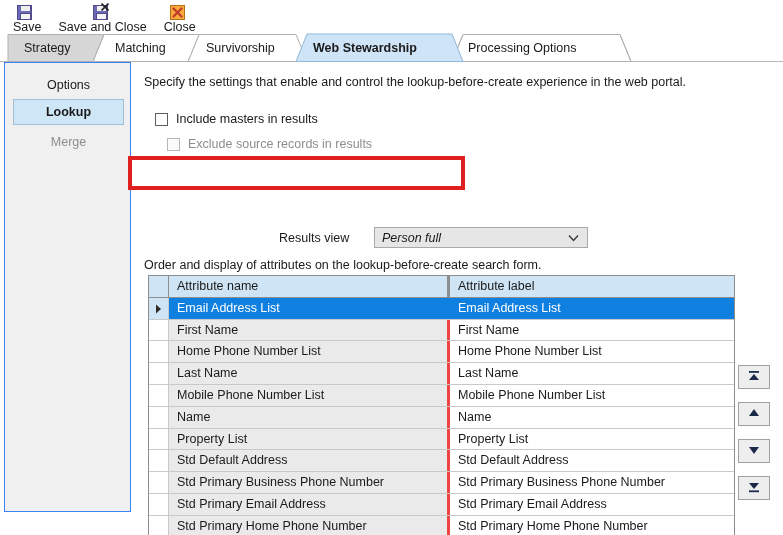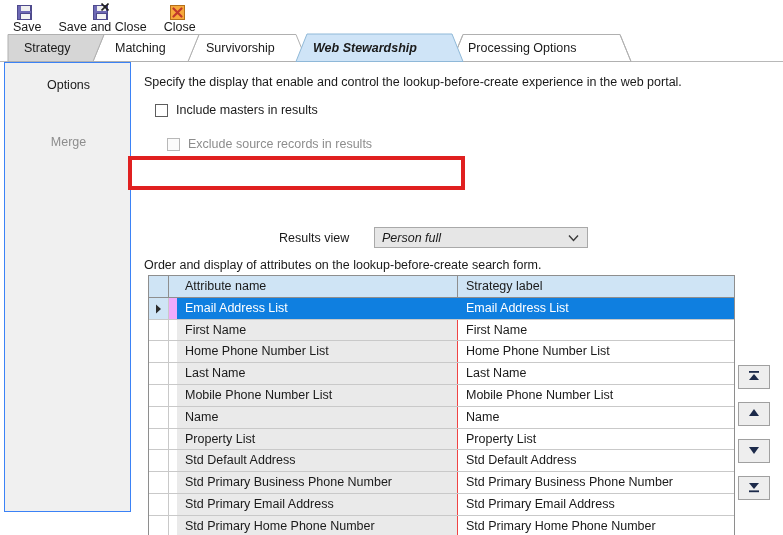--- a/index.html
+++ b/index.html
@@ -95,21 +95,21 @@
     width: 783px; height: 29px;
   }
   #tabstrip svg { display: block; }
   .tab-text {
     position: absolute;
     font-size: 12.5px;
     color: #1a1a1a;
     white-space: nowrap;
     line-height: 16px;
   }
-  .tab-text.active { font-weight: bold; font-style: italic; }
+  .tab-text.active { font-weight: bold; }
 
   
   #leftpanel {
     position: absolute;
     left: 4px; top: 62px;
     width: 127px; height: 450px;
     background: #f0f0f0;
     border: 1px solid #3b82f6;
     box-sizing: border-box;
   }
@@ -249,29 +249,28 @@
   .g-row.header .g-ind { background: #cfe4f5; border-right: 1px solid #8e8e8e;}
   .g-row.selected .g-ind { background: #cfe4f5; }
   .g-ind .arrow {
     position: absolute;
     left: 6px; top: 5px;
   }
   .g-c1 {
     width: 281px;
     flex: 0 0 281px;
     background: #eaeaea;
-    border-right: 1px solid #ef4444;
+    border-right: 3px solid #ef4444;
     box-sizing: border-box;
     font-size: 12.5px;
     color: #1a1a1a;
     line-height: 20px;
     padding-left: 8px;
     white-space: nowrap;
     overflow: hidden;
-    margin-left: 8px;
   }
   .g-c2 {
     flex: 1 1 auto;
     background: #ffffff;
     box-sizing: border-box;
     font-size: 12.5px;
     color: #1a1a1a;
     line-height: 20px;
     padding-left: 8px;
     white-space: nowrap;
@@ -347,28 +346,29 @@
   </svg>
   <span class="tab-text" style="left:24px; top:7px;">Strategy</span>
   <span class="tab-text" style="left:115px; top:7px;">Matching</span>
   <span class="tab-text" style="left:206px; top:7px;">Survivorship</span>
   <span class="tab-text active" style="left:313px; top:7px;">Web Stewardship</span>
   <span class="tab-text" style="left:468px; top:7px;">Processing Options</span>
 </div>
 
 <div id="leftpanel">
   <div class="nav-item" style="top:9px;">Options</div>
+  <div class="nav-item selected" style="top:36px;">Lookup</div>
   <div class="nav-item disabled" style="top:66px;">Merge</div>
 </div>
 
 <div id="content">
 
-  <div id="desc">Specify the display that enable and control the lookup-before-create experience in the web portal.</div>
-
-  <div class="cb-row" style="left:16px; top:41px;padding-left:8px;">
+  <div id="desc">Specify the settings that enable and control the lookup-before-create experience in the web portal.</div>
+
+  <div class="cb-row" style="left:16px; top:50px;padding-left:8px;">
     <span class="cbox"></span>
     <span class="cb-label">Include masters in results</span>
   </div>
 
   <div class="cb-row" style="left:36px; top:75px;">
     <span class="cbox disabled"></span>
     <span class="cb-label disabled">Exclude source records in results</span>
   </div>
 
   <div id="resultsview-row">
@@ -382,21 +382,21 @@
       </span>
     </div>
   </div>
 
   <div id="order-desc">Order and display of attributes on the lookup-before-create search form.</div>
 
   <div id="grid">
     <div class="g-row header">
       <div class="g-ind"></div>
       <div class="g-c1">Attribute name</div>
-      <div class="g-c2">Strategy label</div>
+      <div class="g-c2">Attribute label</div>
     </div>
 
     <div class="g-row selected">
       <div class="g-ind">
         <span class="arrow">
           <svg width="7" height="10" viewBox="0 0 7 10">
               <path d="M1 0.5 L6 5 L1 9.5 Z" fill="#2b2b2b"></path>
             </svg>
         </span>
       </div>

